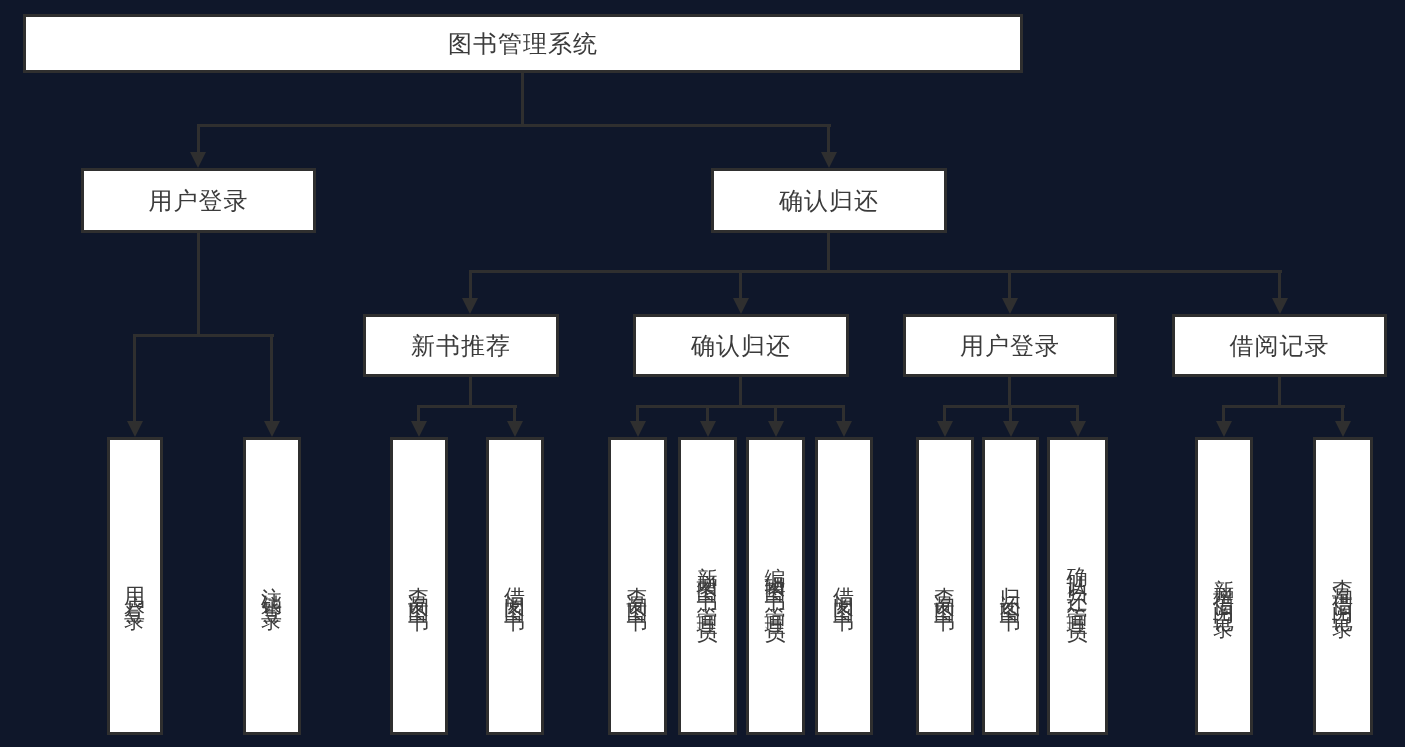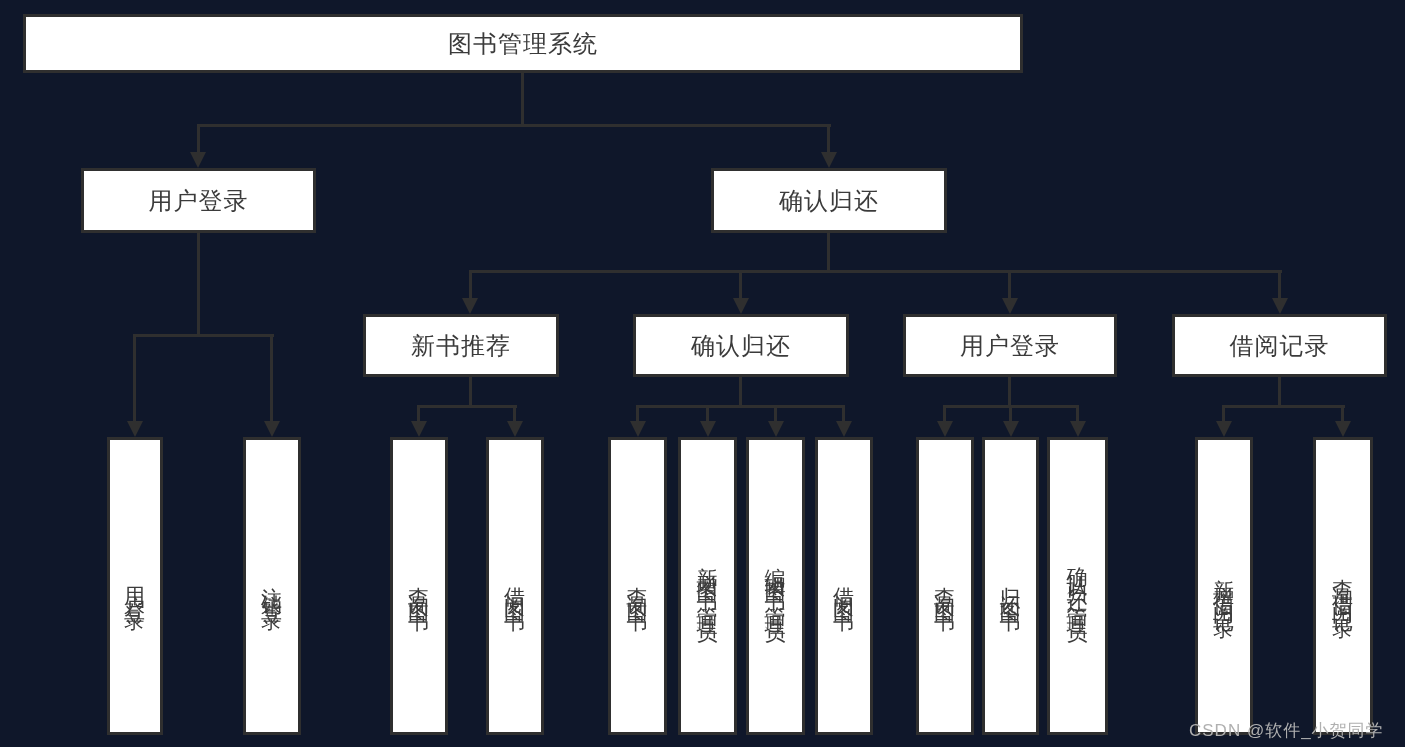--- a/index.html
+++ b/index.html
@@ -154,15 +154,14 @@
     <span>确认归还（管理员）</span>
   </div>
 
   <div class="box vbox" style="left:1195px;top:437px;width:58px;height:298px">
     <span>新增借阅记录</span>
   </div>
   <div class="box vbox" style="left:1313px;top:437px;width:60px;height:298px">
     <span>查询借阅记录</span>
   </div>
 
-  <div class="watermark">CSDN @软件_小贺同学</div>
 
 </div>
 
 </body></html>

